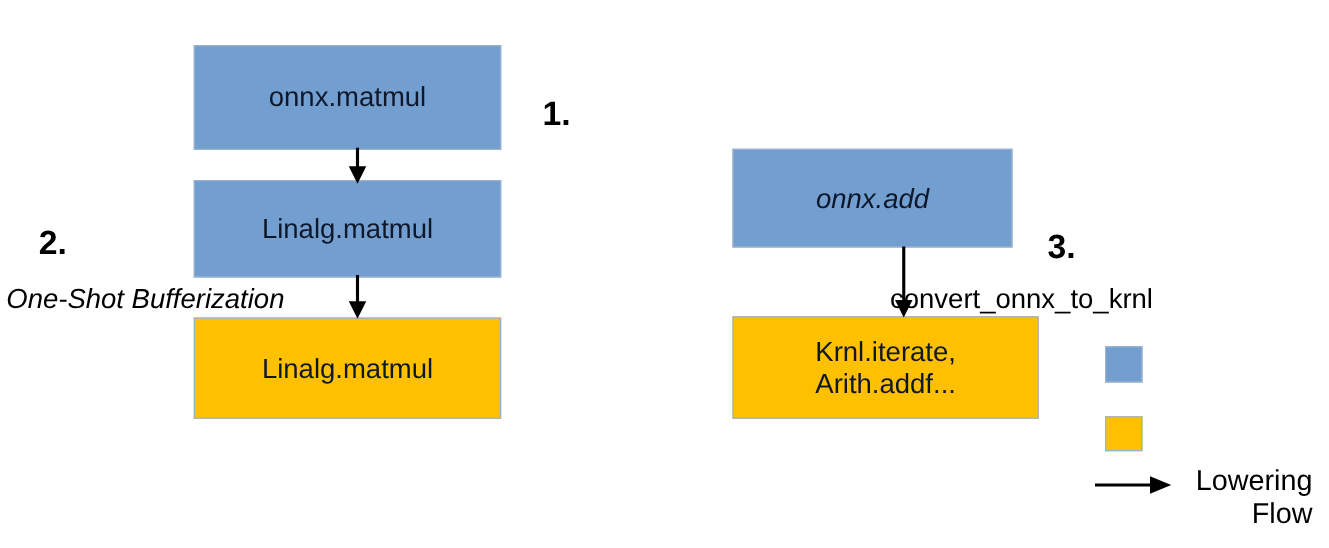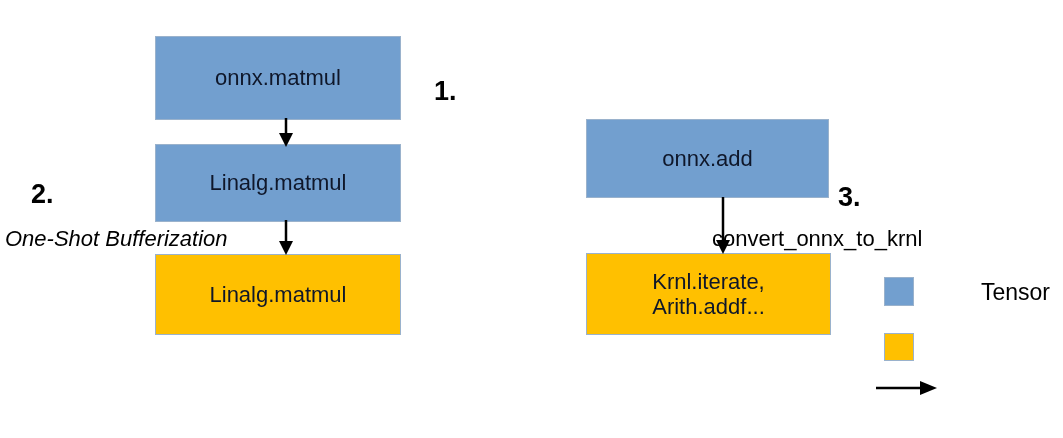--- a/index.html
+++ b/index.html
@@ -87,41 +87,42 @@
   <svg class="arrow" style="left:272px; top:118px; width:28px; height:30px;" viewBox="0 0 28 30">
     <line x1="14" y1="0" x2="14" y2="20" stroke="#000000" stroke-width="2.5"></line>
     <polygon points="14,29 7,15 21,15" fill="#000000"></polygon>
   </svg>
 
   <svg class="arrow" style="left:272px; top:220px; width:28px; height:36px;" viewBox="0 0 28 36">
     <line x1="14" y1="0" x2="14" y2="26" stroke="#000000" stroke-width="2.5"></line>
     <polygon points="14,35 7,21 21,21" fill="#000000"></polygon>
   </svg>
 
-  <div class="node tensor" style="left:586px; top:119px; width:243px; height:79px;">onnx.add</div>
+  <div class="node tensor" style="left:586px; top:119px; width:224px; height:79px;font-style:italic;">onnx.add</div>
 
   <div class="node buffer" style="left:586px; top:253px; width:245px; height:82px;">Krnl.iterate,
 Arith.addf...</div>
 
   <svg class="arrow" style="left:709px; top:197px; width:28px; height:58px;" viewBox="0 0 28 58">
     <line x1="14" y1="0" x2="14" y2="47" stroke="#000000" stroke-width="2.5"></line>
     <polygon points="14,57 7,43 21,43" fill="#000000"></polygon>
   </svg>
 
   <div class="step-num" style="left:434px; top:76px;">1.</div>
 
   <div class="step-num" style="left:31px; top:179px;">2.</div>
   <div class="pass-label" style="left:5px; top:226px;font-style:italic;">One-Shot Bufferization</div>
 
   <div class="step-num" style="left:838px; top:182px;">3.</div>
   <div class="pass-label" style="left:712px; top:226px;">convert_onnx_to_krnl</div>
 
   <div class="legend-swatch tensor" style="left:884px; top:277px; width:30px; height:29px;"></div>
-  <div class="legend-label" style="left:920px; top:280px; width:130px;">Tensor</div>
 
   <div class="legend-swatch buffer" style="left:884px; top:333px; width:30px; height:28px;"></div>
 
   <svg class="legend-arrow" style="left:876px; top:378px; width:62px; height:20px;" viewBox="0 0 62 20">
     <line x1="0" y1="10" x2="46" y2="10" stroke="#000000" stroke-width="2.5"></line>
     <polygon points="61,10 44,3 44,17" fill="#000000"></polygon>
   </svg>
+  <div class="legend-label" style="left:920px; top:372px; width:130px;">Lowering
+Flow</div>
 
 </div>
 
 </body></html>

